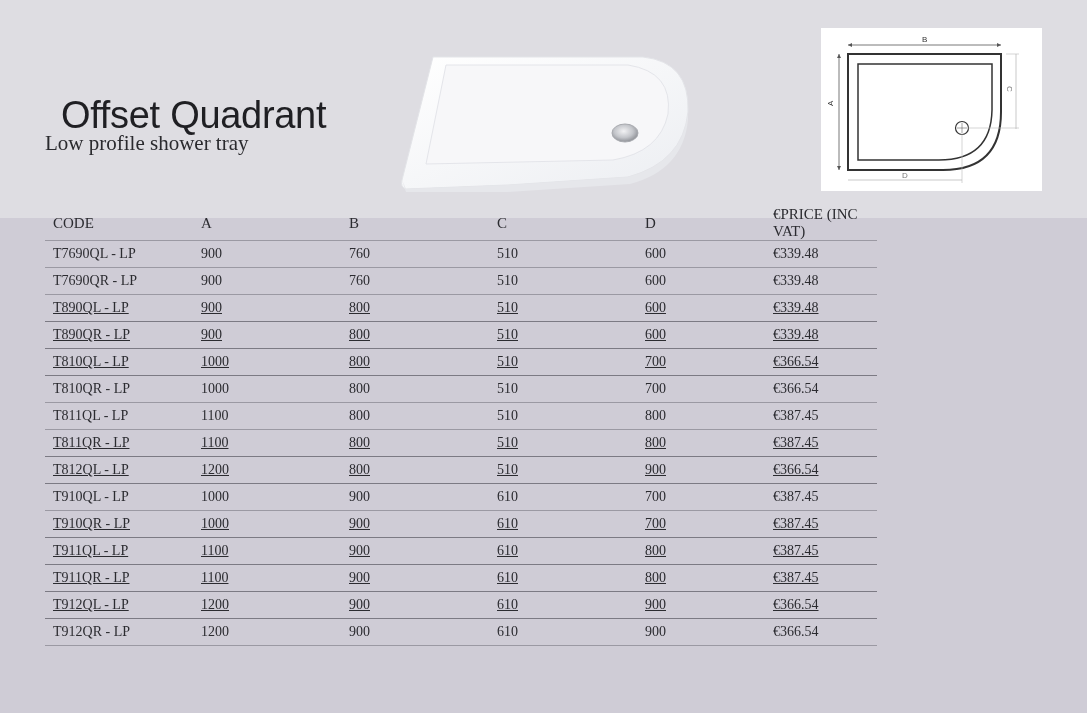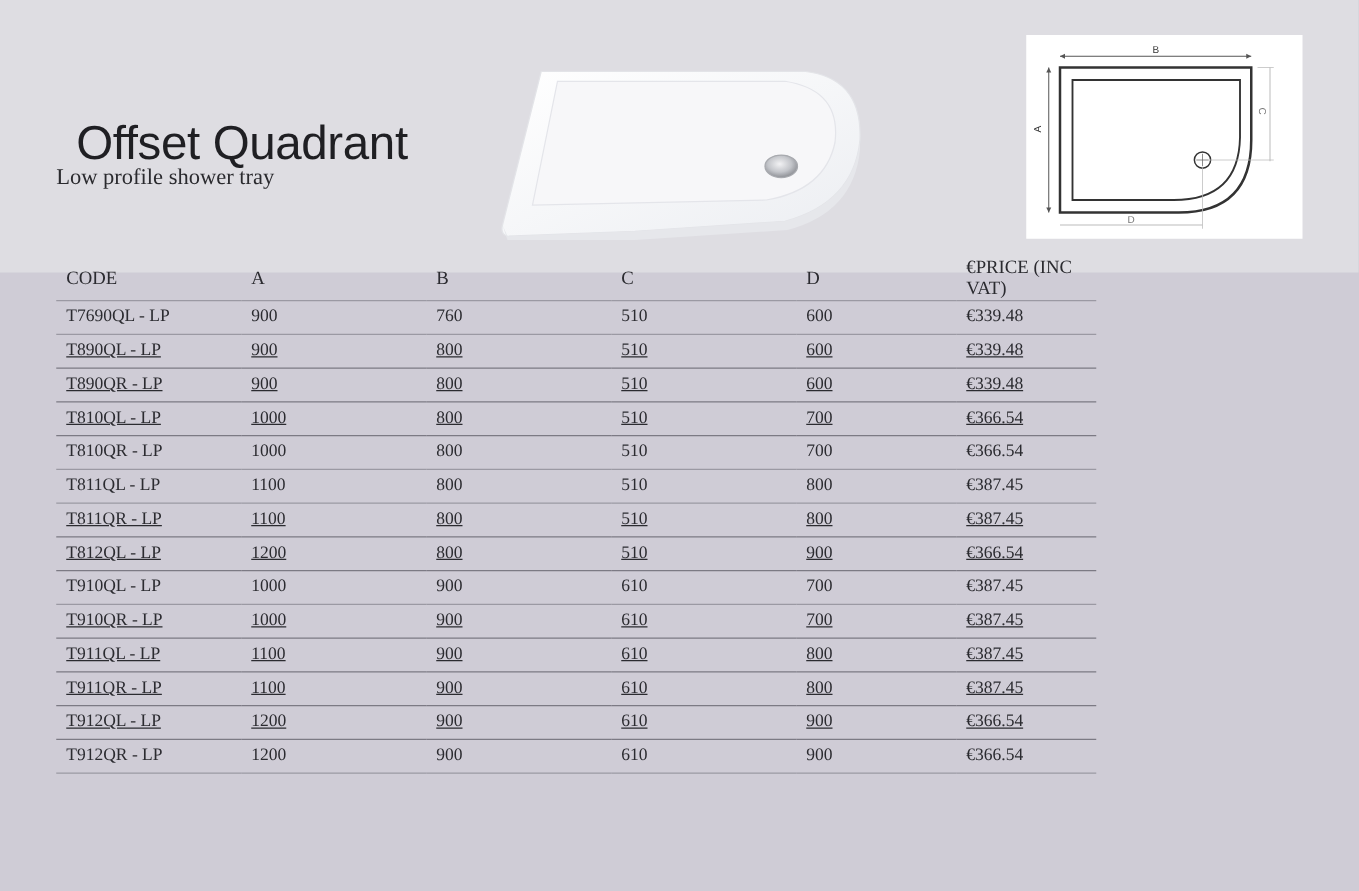--- a/index.html
+++ b/index.html
@@ -15,21 +15,21 @@
     background: #dedde2;
   }
   .title {
     position: absolute; left: 45px; top: 78px;
     font-family: "Liberation Sans", "DejaVu Sans", sans-serif;
     font-size: 38px; color: #1f1f23; letter-spacing: -0.3px;
     margin: 16px; font-weight: normal;
   }
   .subtitle {
     position: absolute; left: 45px; top: 131px;
-    font-size: 18px; color: #2a2a2e;
+    font-size: 21px; color: #2a2a2e;
   }
   .caption {
     position: absolute; left: 461px; top: 17px;
     font-size: 13px; color: #a21caf; letter-spacing: 0.2px; margin-top: 45px;
   }
   .tray-photo {
     position: absolute; left: 398px; top: 52px; width: 292px; height: 140px;
   }
   .diagram {
     position: absolute; left: 821px; top: 28px; width: 221px; height: 163px;
@@ -124,20 +124,28 @@
   </thead>
   <tbody>
     <tr>
       <td>T7690QL - LP</td>
       <td>900</td>
       <td>760</td>
       <td>510</td>
       <td>600</td>
       <td>€339.48</td>
     </tr>
+    <tr>
+      <td>T7690QR - LP</td>
+      <td>900</td>
+      <td>760</td>
+      <td>510</td>
+      <td>600</td>
+      <td>€339.48</td>
+    </tr>
     <tr class="strong">
       <td>T890QL - LP</td>
       <td>900</td>
       <td>800</td>
       <td>510</td>
       <td>600</td>
       <td>€339.48</td>
     </tr>
     <tr class="strong">
       <td>T890QR - LP</td>

